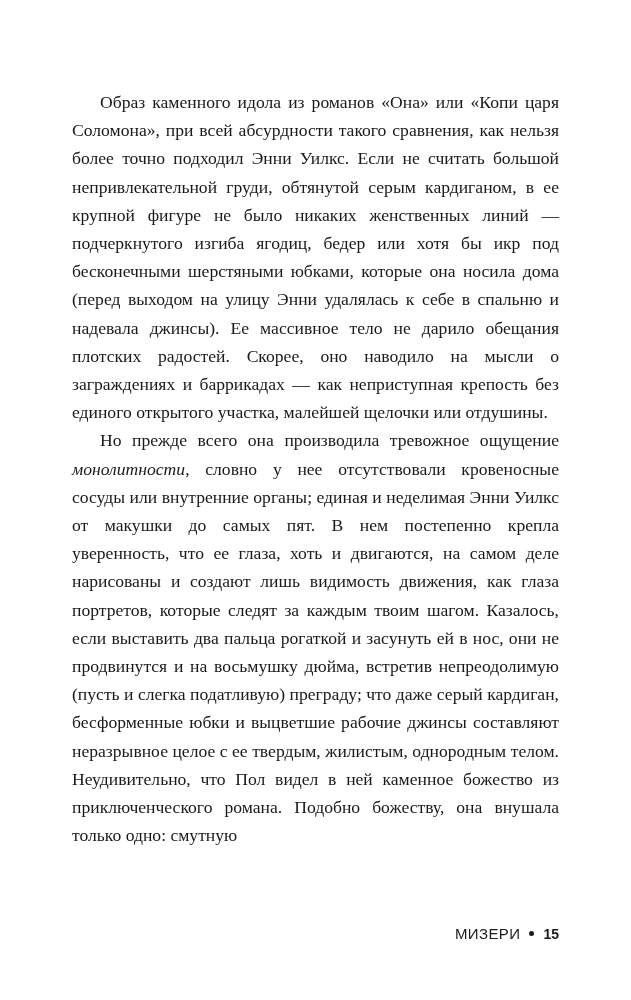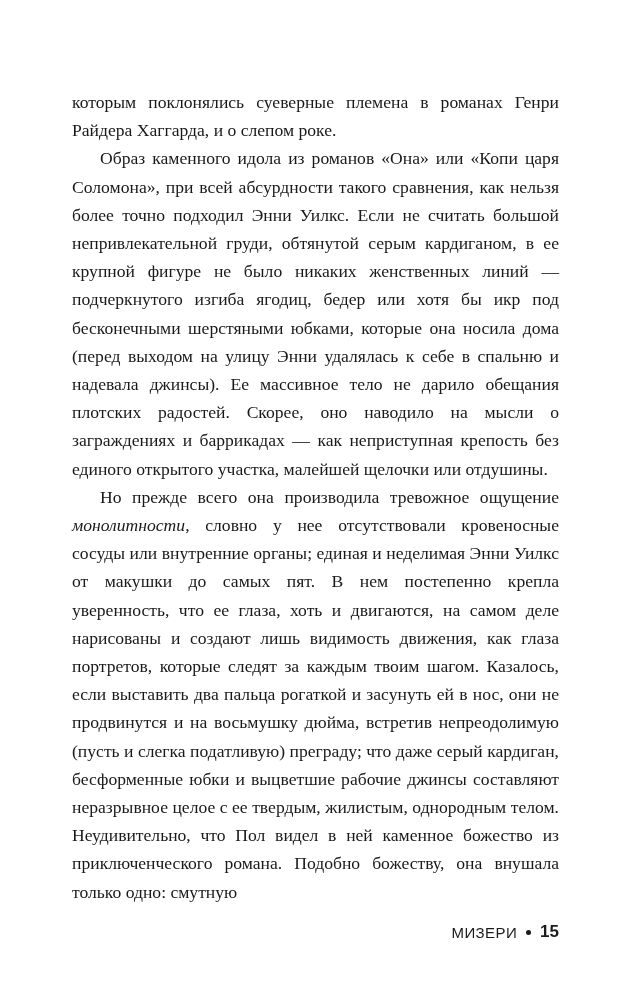--- a/index.html
+++ b/index.html
@@ -55,31 +55,30 @@
     color: #1b1b1b;
   }
   .footer-dot {
     width: 5px;
     height: 5px;
     border-radius: 50%;
     background: #1b1b1b;
     display: inline-block;
   }
   .footer-page {
-    font-size: 17px;
+    font-size: 14px;
     font-weight: bold;
     color: #1b1b1b;
   }
 </style>
 </head>
 <body>
 
 <div class="page">
   <div class="body-text">
-    <p class="para no-indent">которым поклонялись суеверные племена в романах Генри Райдера Хаггарда, и о слепом роке.</p>
     <p class="para">Образ каменного идола из романов «Она» или «Копи царя Соломона», при всей абсурдности такого сравнения, как нельзя более точно подходил Энни Уилкс. Если не считать большой непривлекательной груди, обтянутой серым кардиганом, в ее крупной фигуре не было никаких женственных линий — подчеркнутого изгиба ягодиц, бедер или хотя бы икр под бесконечными шерстяными юбками, которые она носила дома (перед выходом на улицу Энни удалялась к себе в спальню и надевала джинсы). Ее массивное тело не дарило обещания плотских радостей. Скорее, оно наводило на мысли о заграждениях и баррикадах — как неприступная крепость без единого открытого участка, малейшей щелочки или отдушины.</p>
     <p class="para"><span>Но прежде всего она производила тревожное ощущение </span><i>монолитности</i><span>, словно у нее отсутствовали кровеносные сосуды или внутренние органы; единая и неделимая Энни Уилкс от макушки до самых пят. В нем постепенно крепла уверенность, что ее глаза, хоть и двигаются, на самом деле нарисованы и создают лишь видимость движения, как глаза портретов, которые следят за каждым твоим шагом. Казалось, если выставить два пальца рогаткой и засунуть ей в нос, они не продвинутся и на восьмушку дюйма, встретив непреодолимую (пусть и слегка податливую) преграду; что даже серый кардиган, бесформенные юбки и выцветшие рабочие джинсы составляют неразрывное целое с ее твердым, жилистым, однородным телом. Неудивительно, что Пол видел в ней каменное божество из приключенческого романа. Подобно божеству, она внушала только одно: смутную</span></p>
   </div>
 
   <div class="footer">
     <span class="footer-title">МИЗЕРИ</span>
     <span class="footer-dot"></span>
     <span class="footer-page">15</span>
   </div>
 </div>

